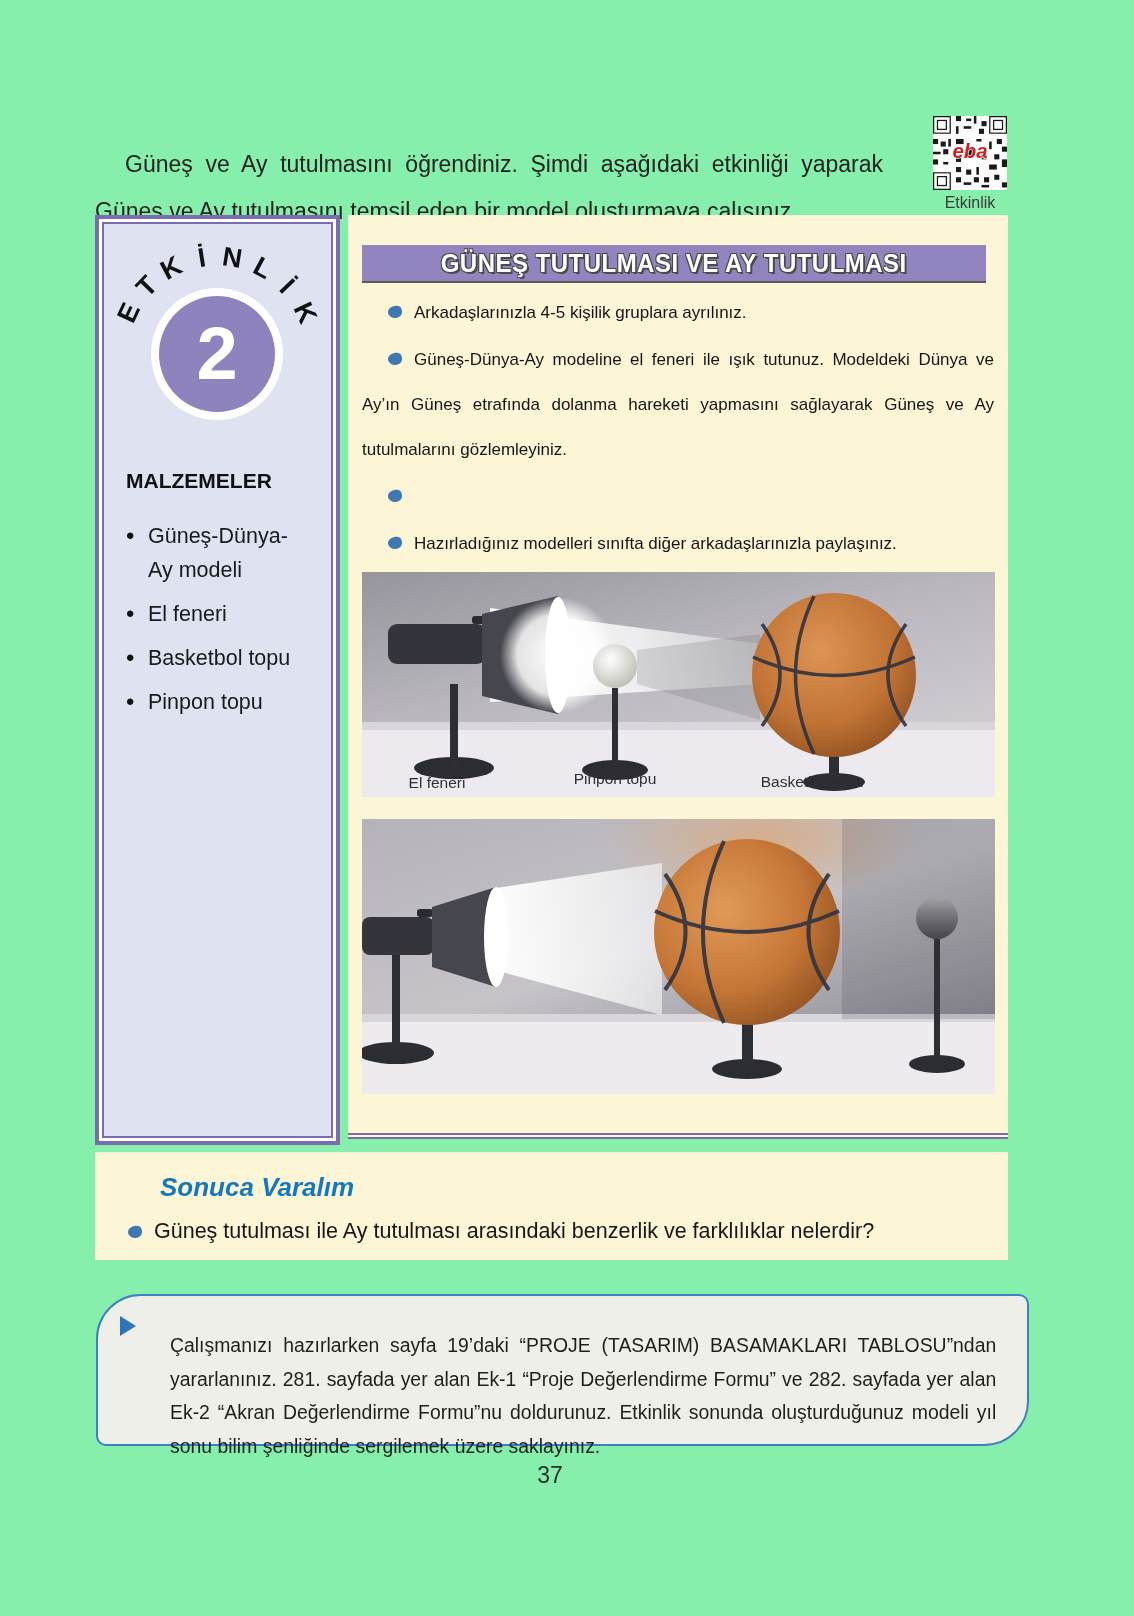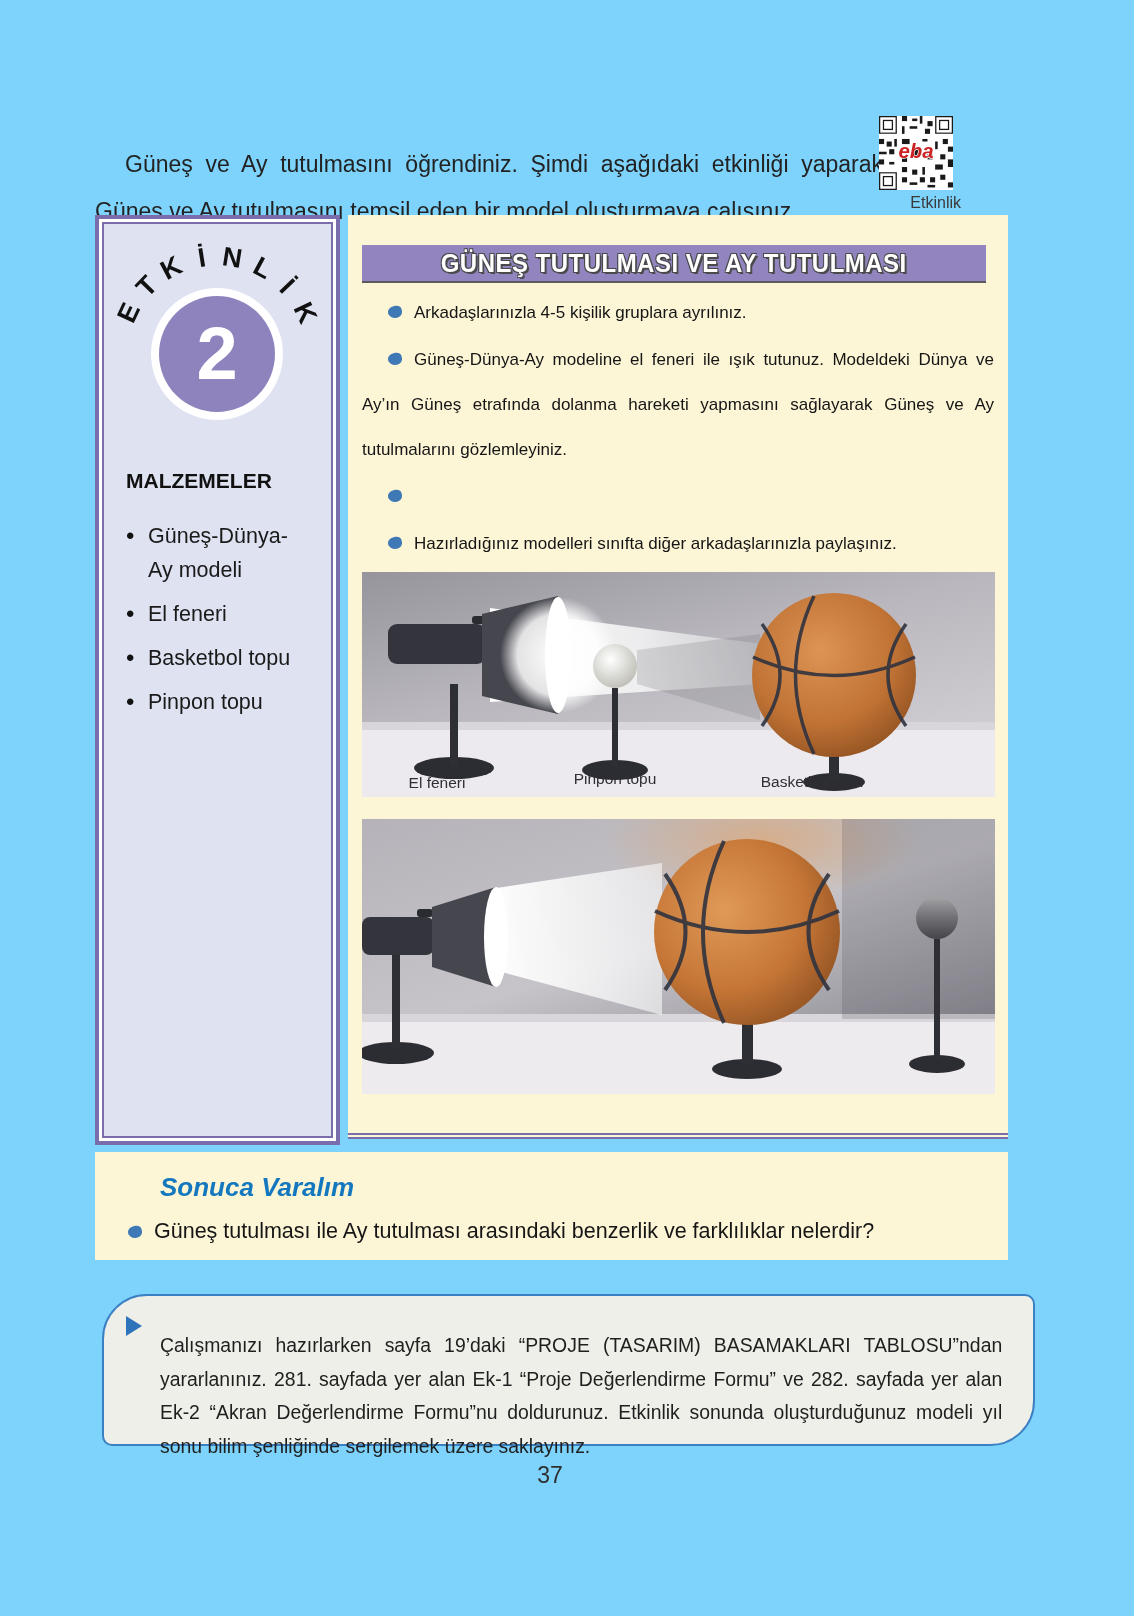--- a/index.html
+++ b/index.html
@@ -1,24 +1,24 @@
 <!DOCTYPE html>
 <html lang="tr"><head>
 <meta charset="utf-8">
 <style>
   html,body{margin:0;padding:0;background:#fff;}
-  .page{position:relative;width:1134px;height:1616px;background:#7dd3fc;
+  .page{position:relative;width:1134px;height:1616px;background:#86efac;
         font-family:"Liberation Sans", sans-serif;color:#1c1c1c;overflow:hidden;}
 
   
   .intro{position:absolute;left:95px;top:118px;width:788px;font-size:23px;
          line-height:47px;text-align:justify;text-indent:30px;color:#222;}
 
   
-  .qr-block{position:absolute;left:871px;top:116px;width:90px;text-align:right;}
+  .qr-block{position:absolute;left:925px;top:116px;width:90px;text-align:center;}
   .qr-block svg{width:74px;height:74px;display:block;margin:0 auto;background:#fff;}
   .qr-caption{font-size:16px;color:#3a3a3a;margin-top:4px;}
 
   
   .sidebar{position:absolute;left:102px;top:222px;width:227px;height:912px;
            background:#dee2f1;border:2px solid #7b6cab;
            box-shadow:0 0 0 3px #ffffff, 0 0 0 7px #7b6cab;}
   .arc-wrap{position:relative;width:100%;height:260px;}
   .arc-letter{position:absolute;left:113px;top:130px;font-weight:bold;font-size:27px;
               color:#111;transform-origin:center center;}
@@ -48,23 +48,23 @@
   .photo{display:block;margin:0 auto;}
   .photo1{margin-top:6px;}
   .photo2{margin-top:22px;}
 
   
   .sonuc{position:absolute;left:95px;top:1152px;width:913px;height:108px;background:#fcf5d6;}
   .sonuc-title{margin:20px 0 0 65px;color:#1478be;font-size:26px;font-weight:bold;font-style:italic;}
   .sonuc-q{margin:16px 0 0 33px;font-size:21.5px;color:#161616;}
 
   
-  .note{position:absolute;left:102px;top:1294px;width:933px;height:152px;box-sizing:border-box;
+  .note{position:absolute;left:96px;top:1294px;width:933px;height:152px;box-sizing:border-box;
         background:#edefe8;border:2.5px solid #3c80c4;border-radius:45px 10px 45px 10px;
-        padding:13px 30px 0 56px;}
+        padding:13px 30px 0 72px;}
   .note-arrow{position:absolute;left:22px;top:20px;width:0;height:0;
         border-left:16px solid #2e74ba;border-top:10px solid transparent;border-bottom:10px solid transparent;}
   .note-text{font-size:20px;line-height:33.5px;text-align:justify;color:#1f1f1f;
         transform:scaleX(.97);transform-origin:left top;width:103%;}
 
   .pageno{position:absolute;left:0;top:1462px;width:1100px;text-align:center;
           font-size:23px;color:#2e2e2e;}
 </style>
 </head>
 <body>

